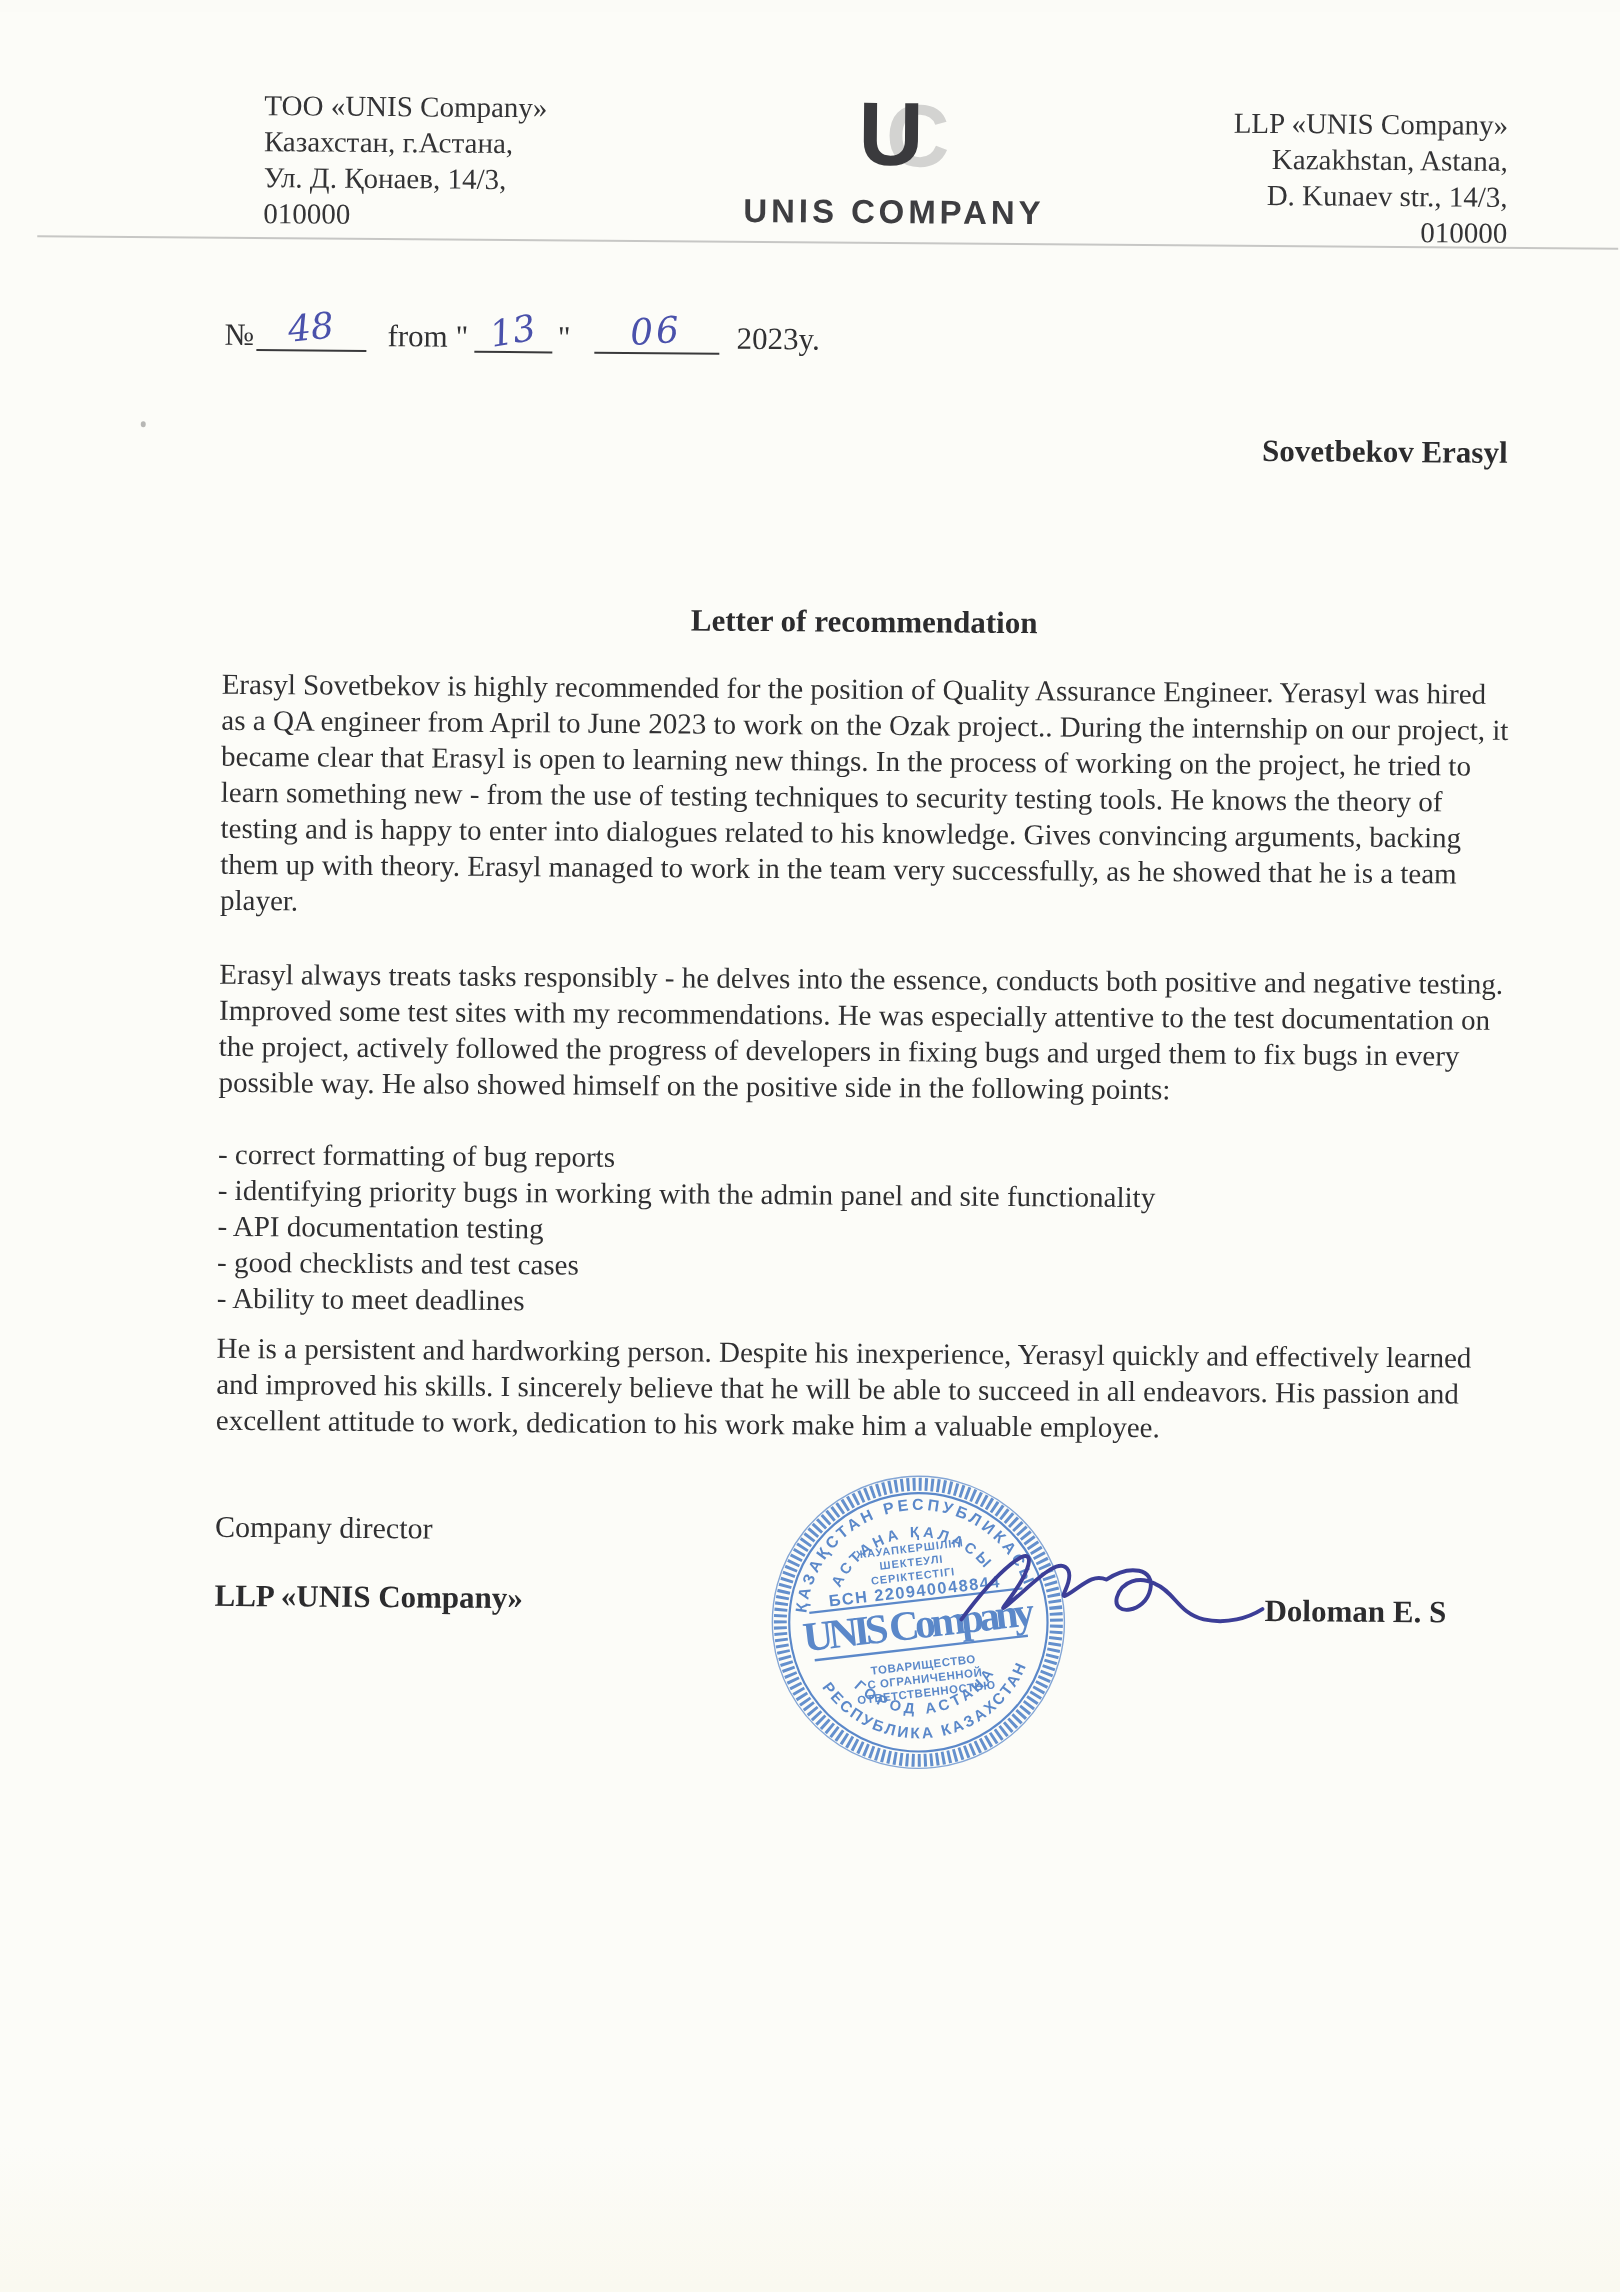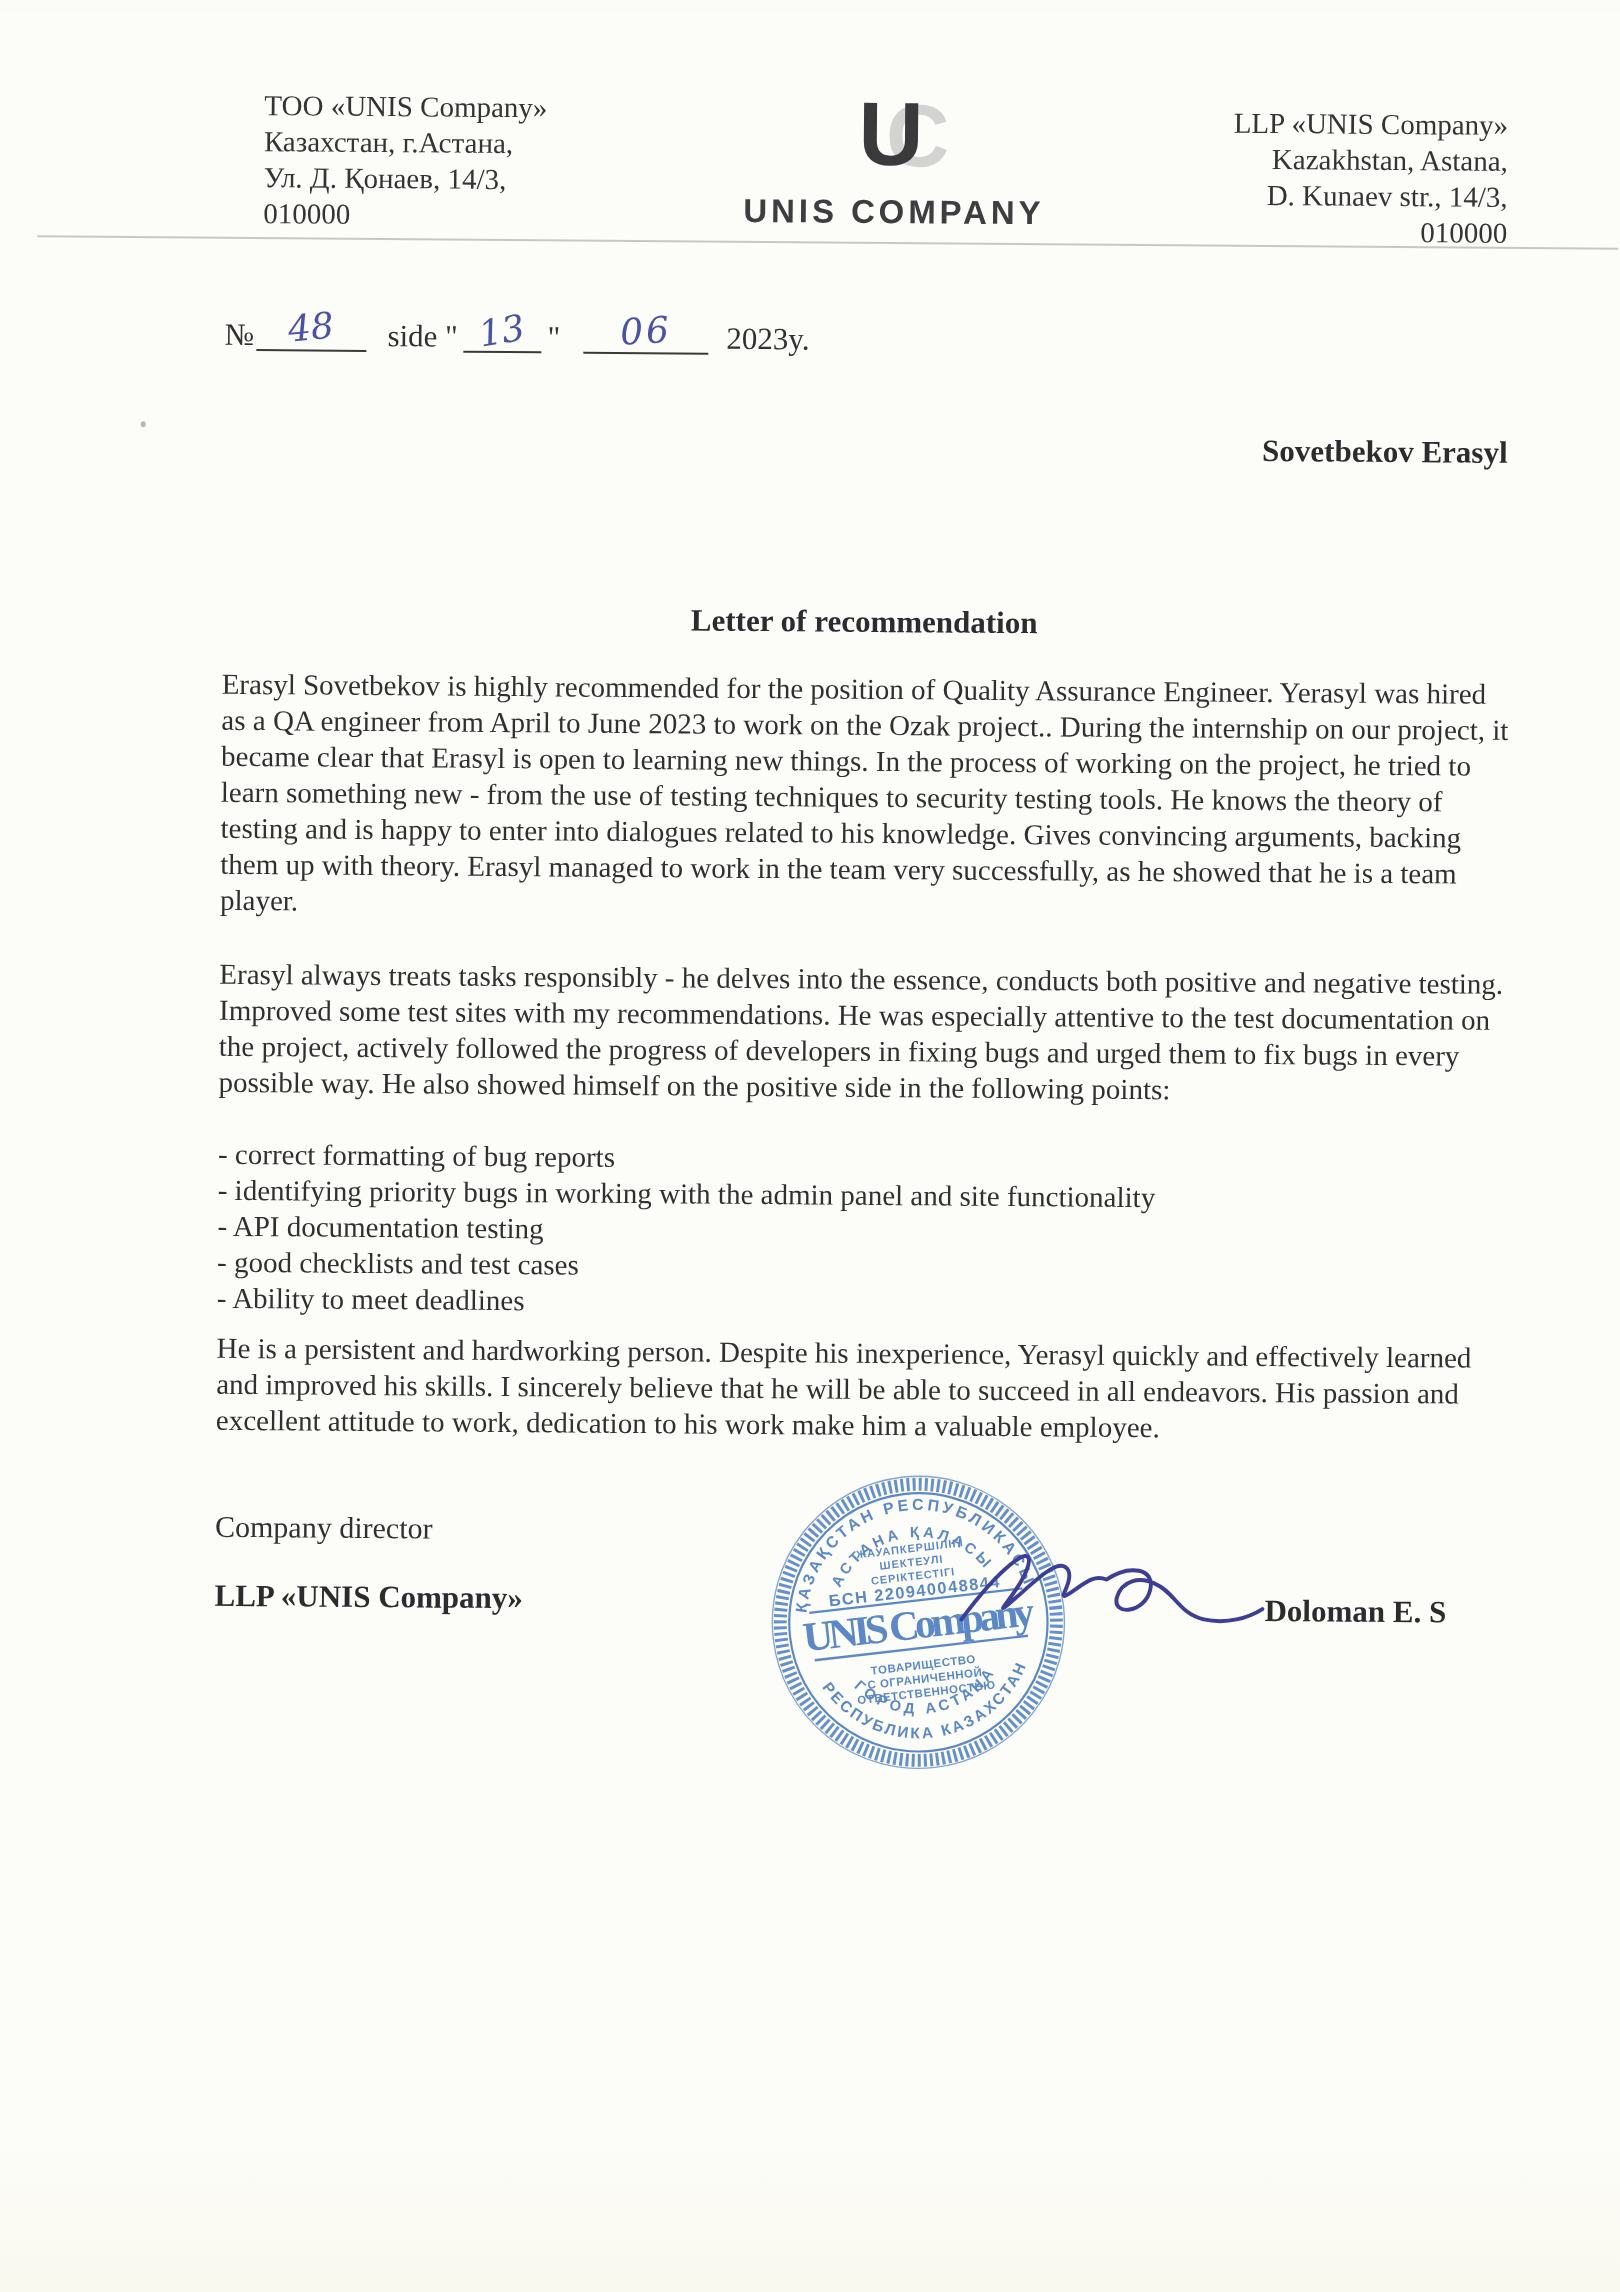--- a/index.html
+++ b/index.html
@@ -74,21 +74,21 @@
       <span class="lh-line">Kazakhstan, Astana,</span>
       <span class="lh-line">D. Kunaev str., 14/3,</span>
       <span class="lh-line">010000</span>
     </div>
 
     <div class="rule"></div>
     <div class="speck"></div>
 
     <div class="doc-no">
       <span>№</span><span class="uline u-num"><span class="ink ink-a">48</span></span>
-      <span>side</span>
+      <span>from</span>
       <span>"</span><span class="uline u-day"><span class="ink ink-b">13</span></span><span>"</span>
       <span class="uline u-month"><span class="ink ink-c">06</span></span>
       <span>2023y.</span>
     </div>
 
     <div class="recipient">Sovetbekov Erasyl</div>
 
     <h1 class="title">Letter of recommendation</h1>
 
     <p class="para p1">Erasyl Sovetbekov is highly recommended for the position of Quality Assurance Engineer. Yerasyl was hired as a QA engineer from April to June 2023 to work on the Ozak project.. During the internship on our project, it became clear that Erasyl is open to learning new things. In the process of working on the project, he tried to learn something new - from the use of testing techniques to security testing tools. He knows the theory of testing and is happy to enter into dialogues related to his knowledge. Gives convincing arguments, backing them up with theory. Erasyl managed to work in the team very successfully, as he showed that he is a team player.</p>

